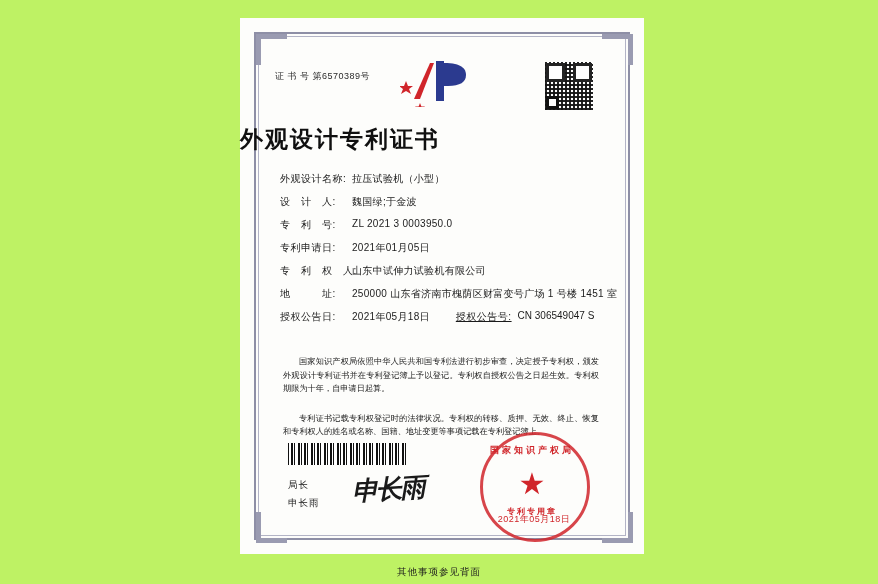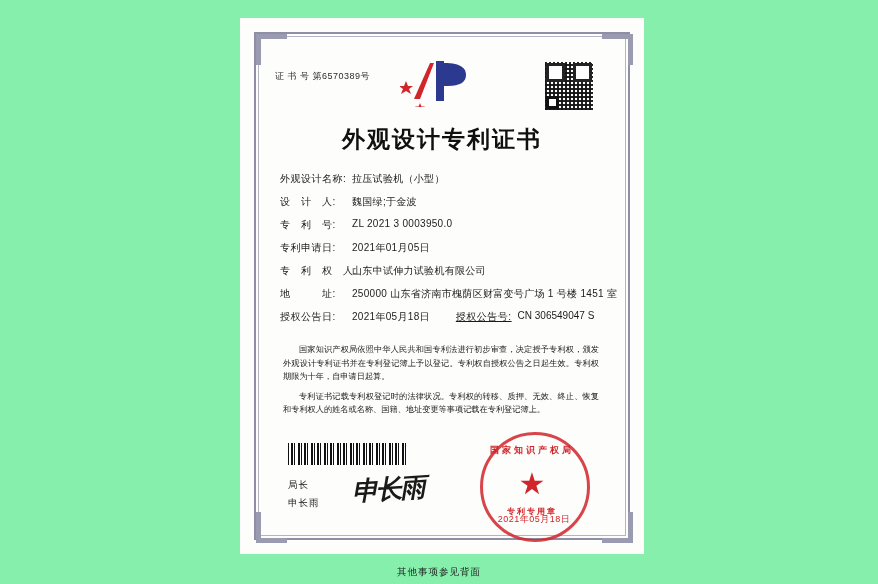--- a/index.html
+++ b/index.html
@@ -10,21 +10,21 @@
   body {
     width: 878px;
     height: 584px;
     font-family: "Liberation Sans", sans-serif;
     overflow: hidden;
   }
   .page {
     position: relative;
     width: 878px;
     height: 584px;
-    background: #86efac;
+    background: #bef264;
   }
   
   .cert {
     position: absolute;
     left: 240px;
     top: 18px;
     width: 404px;
     height: 536px;
     background: #fdfdfb;
   }
@@ -111,21 +111,20 @@
     height: 52px;
   }
   .logo svg { display: block; }
 
   
   .title {
     position: absolute;
     left: 240px;
     top: 124px;
     width: 404px;
-    text-align: center;
     font-family: "DejaVu Sans", sans-serif;
     font-size: 23px;
     font-weight: bold;
     color: #101010;
     letter-spacing: 2px;
   }
 
   
   .fields {
     position: absolute;
@@ -162,21 +161,21 @@
   .paras {
     position: absolute;
     left: 283px;
     top: 339px;
     width: 316px;
     font-size: 8.2px;
     line-height: 1.65;
     color: #222;
     text-align: justify;
   }
-  .paras p { margin: 4px 0 6px 0; text-indent: 16px; }
+  .paras p { margin: 16px 0 6px 0; text-indent: 16px; }
 
   
   .barcode {
     position: absolute;
     left: 288px;
     top: 443px;
     width: 118px;
     height: 22px;
     background:
       repeating-linear-gradient(90deg,

